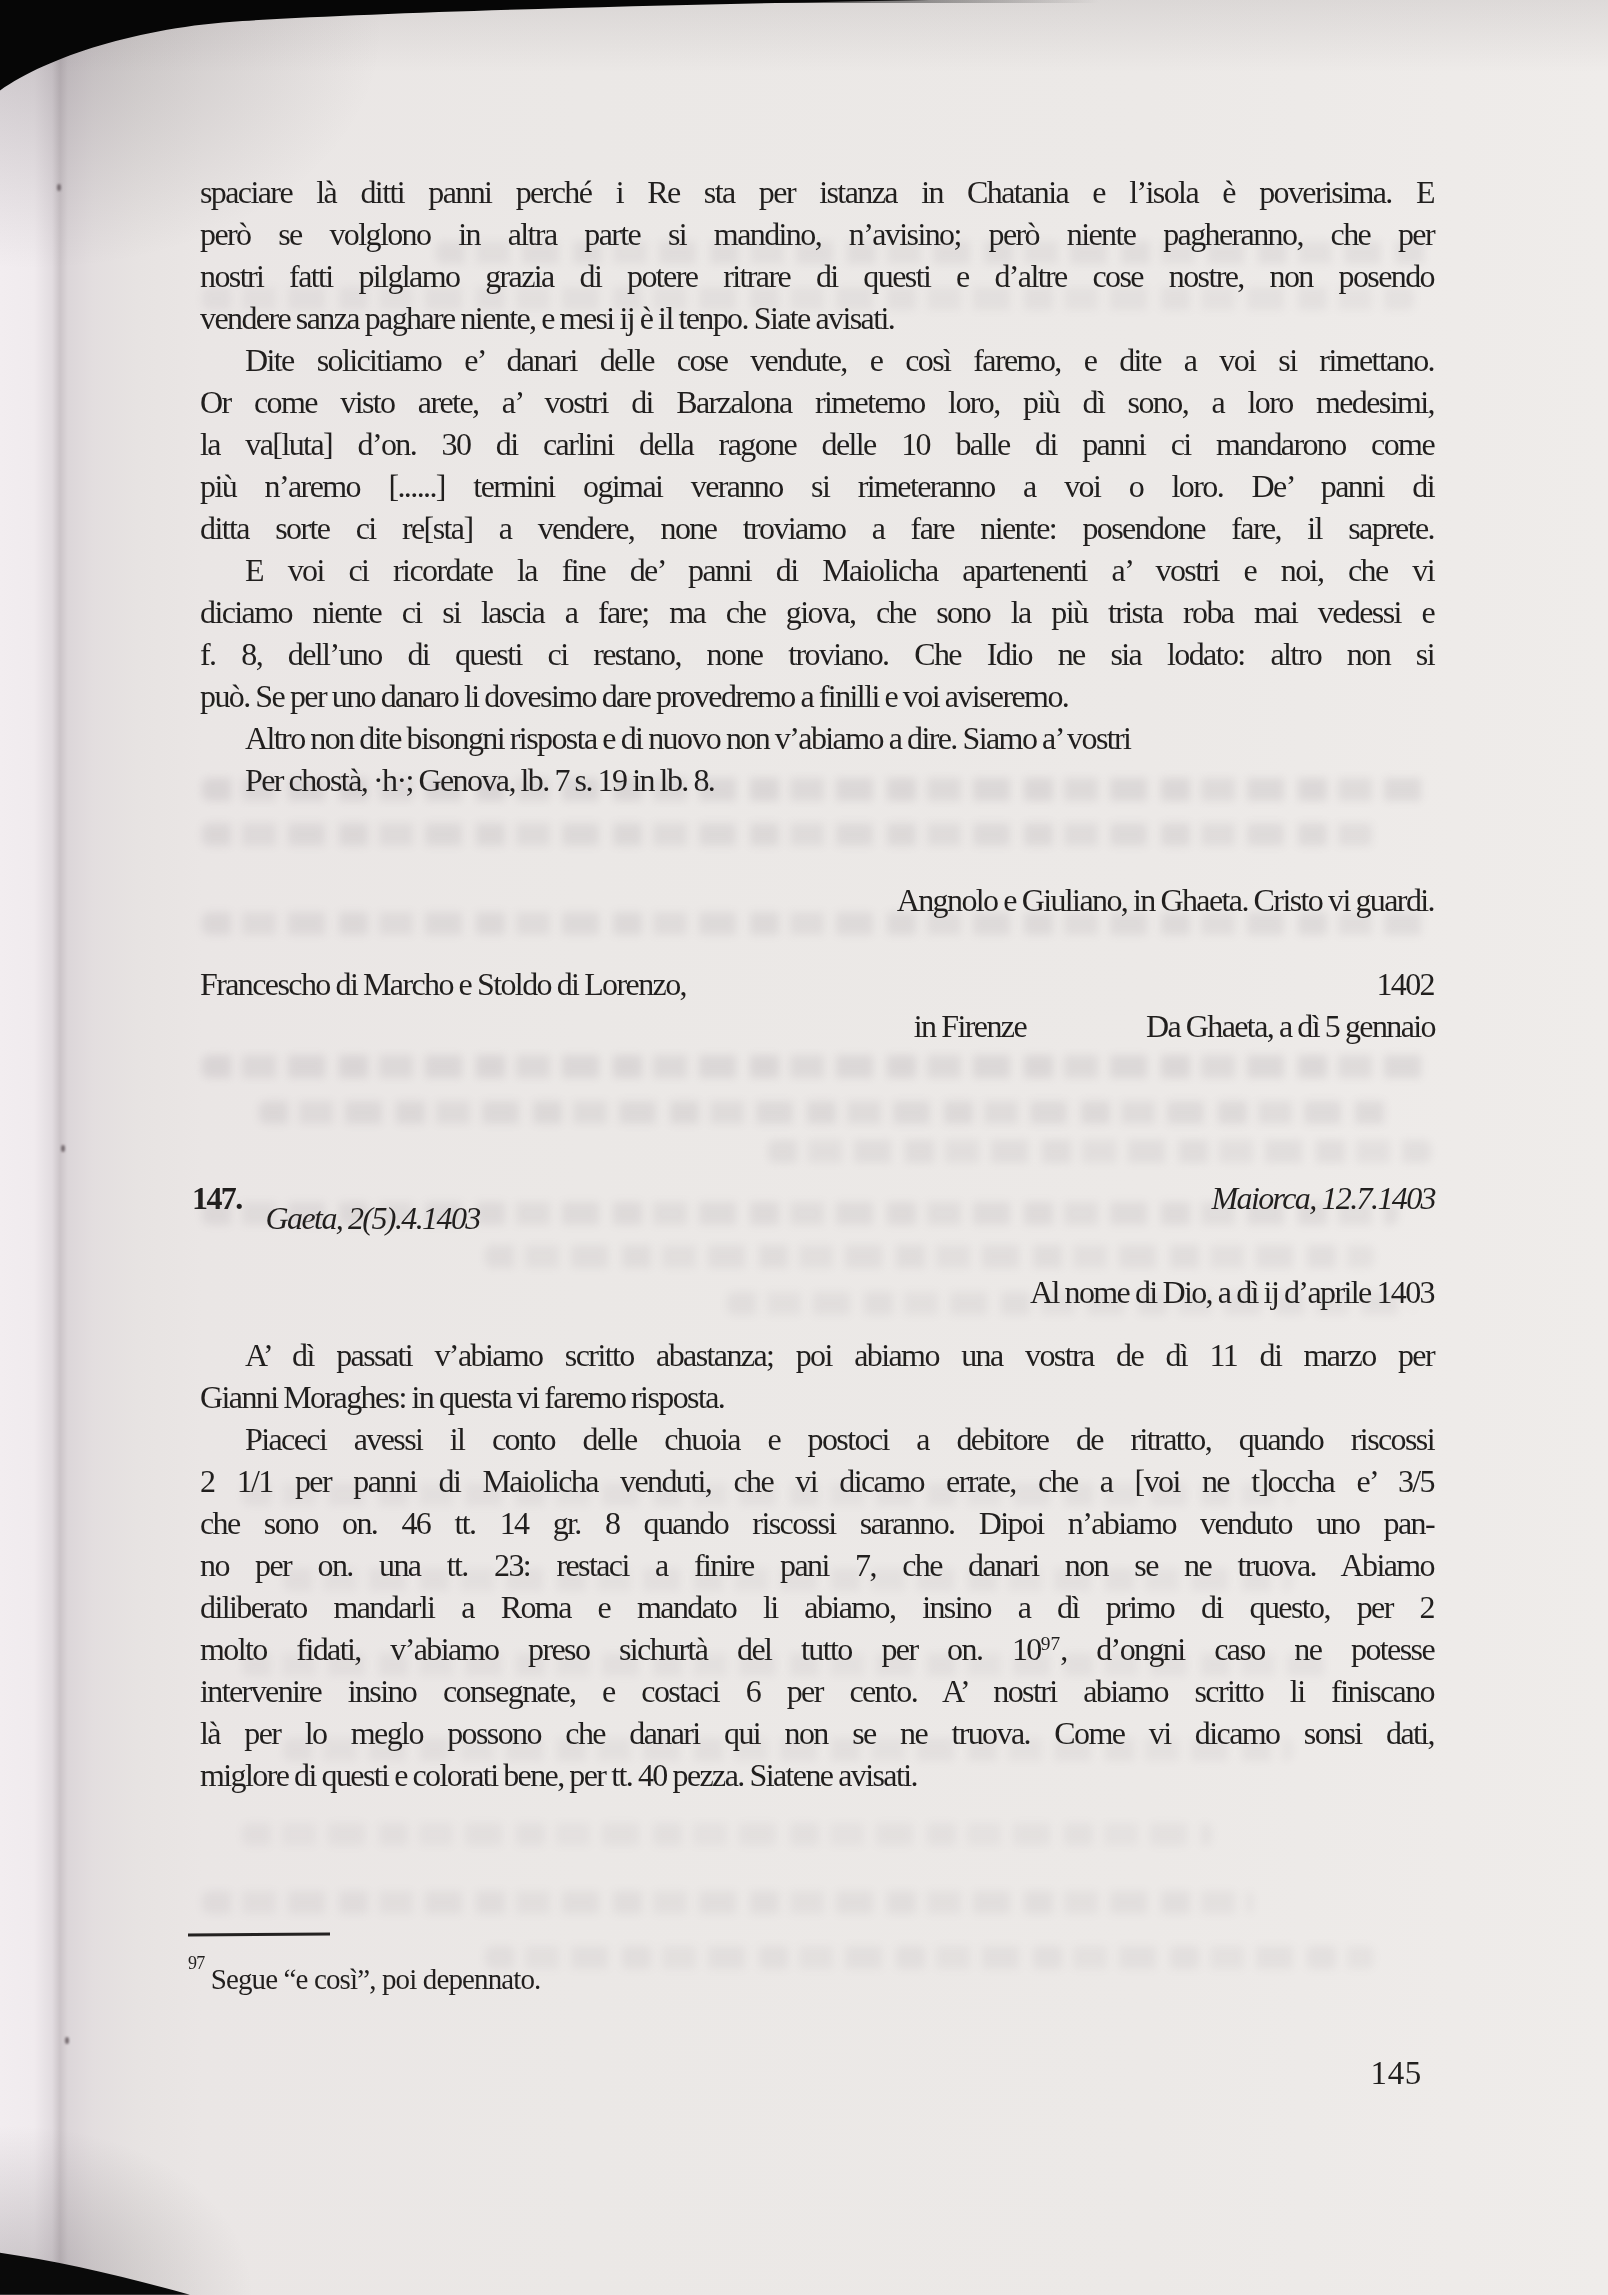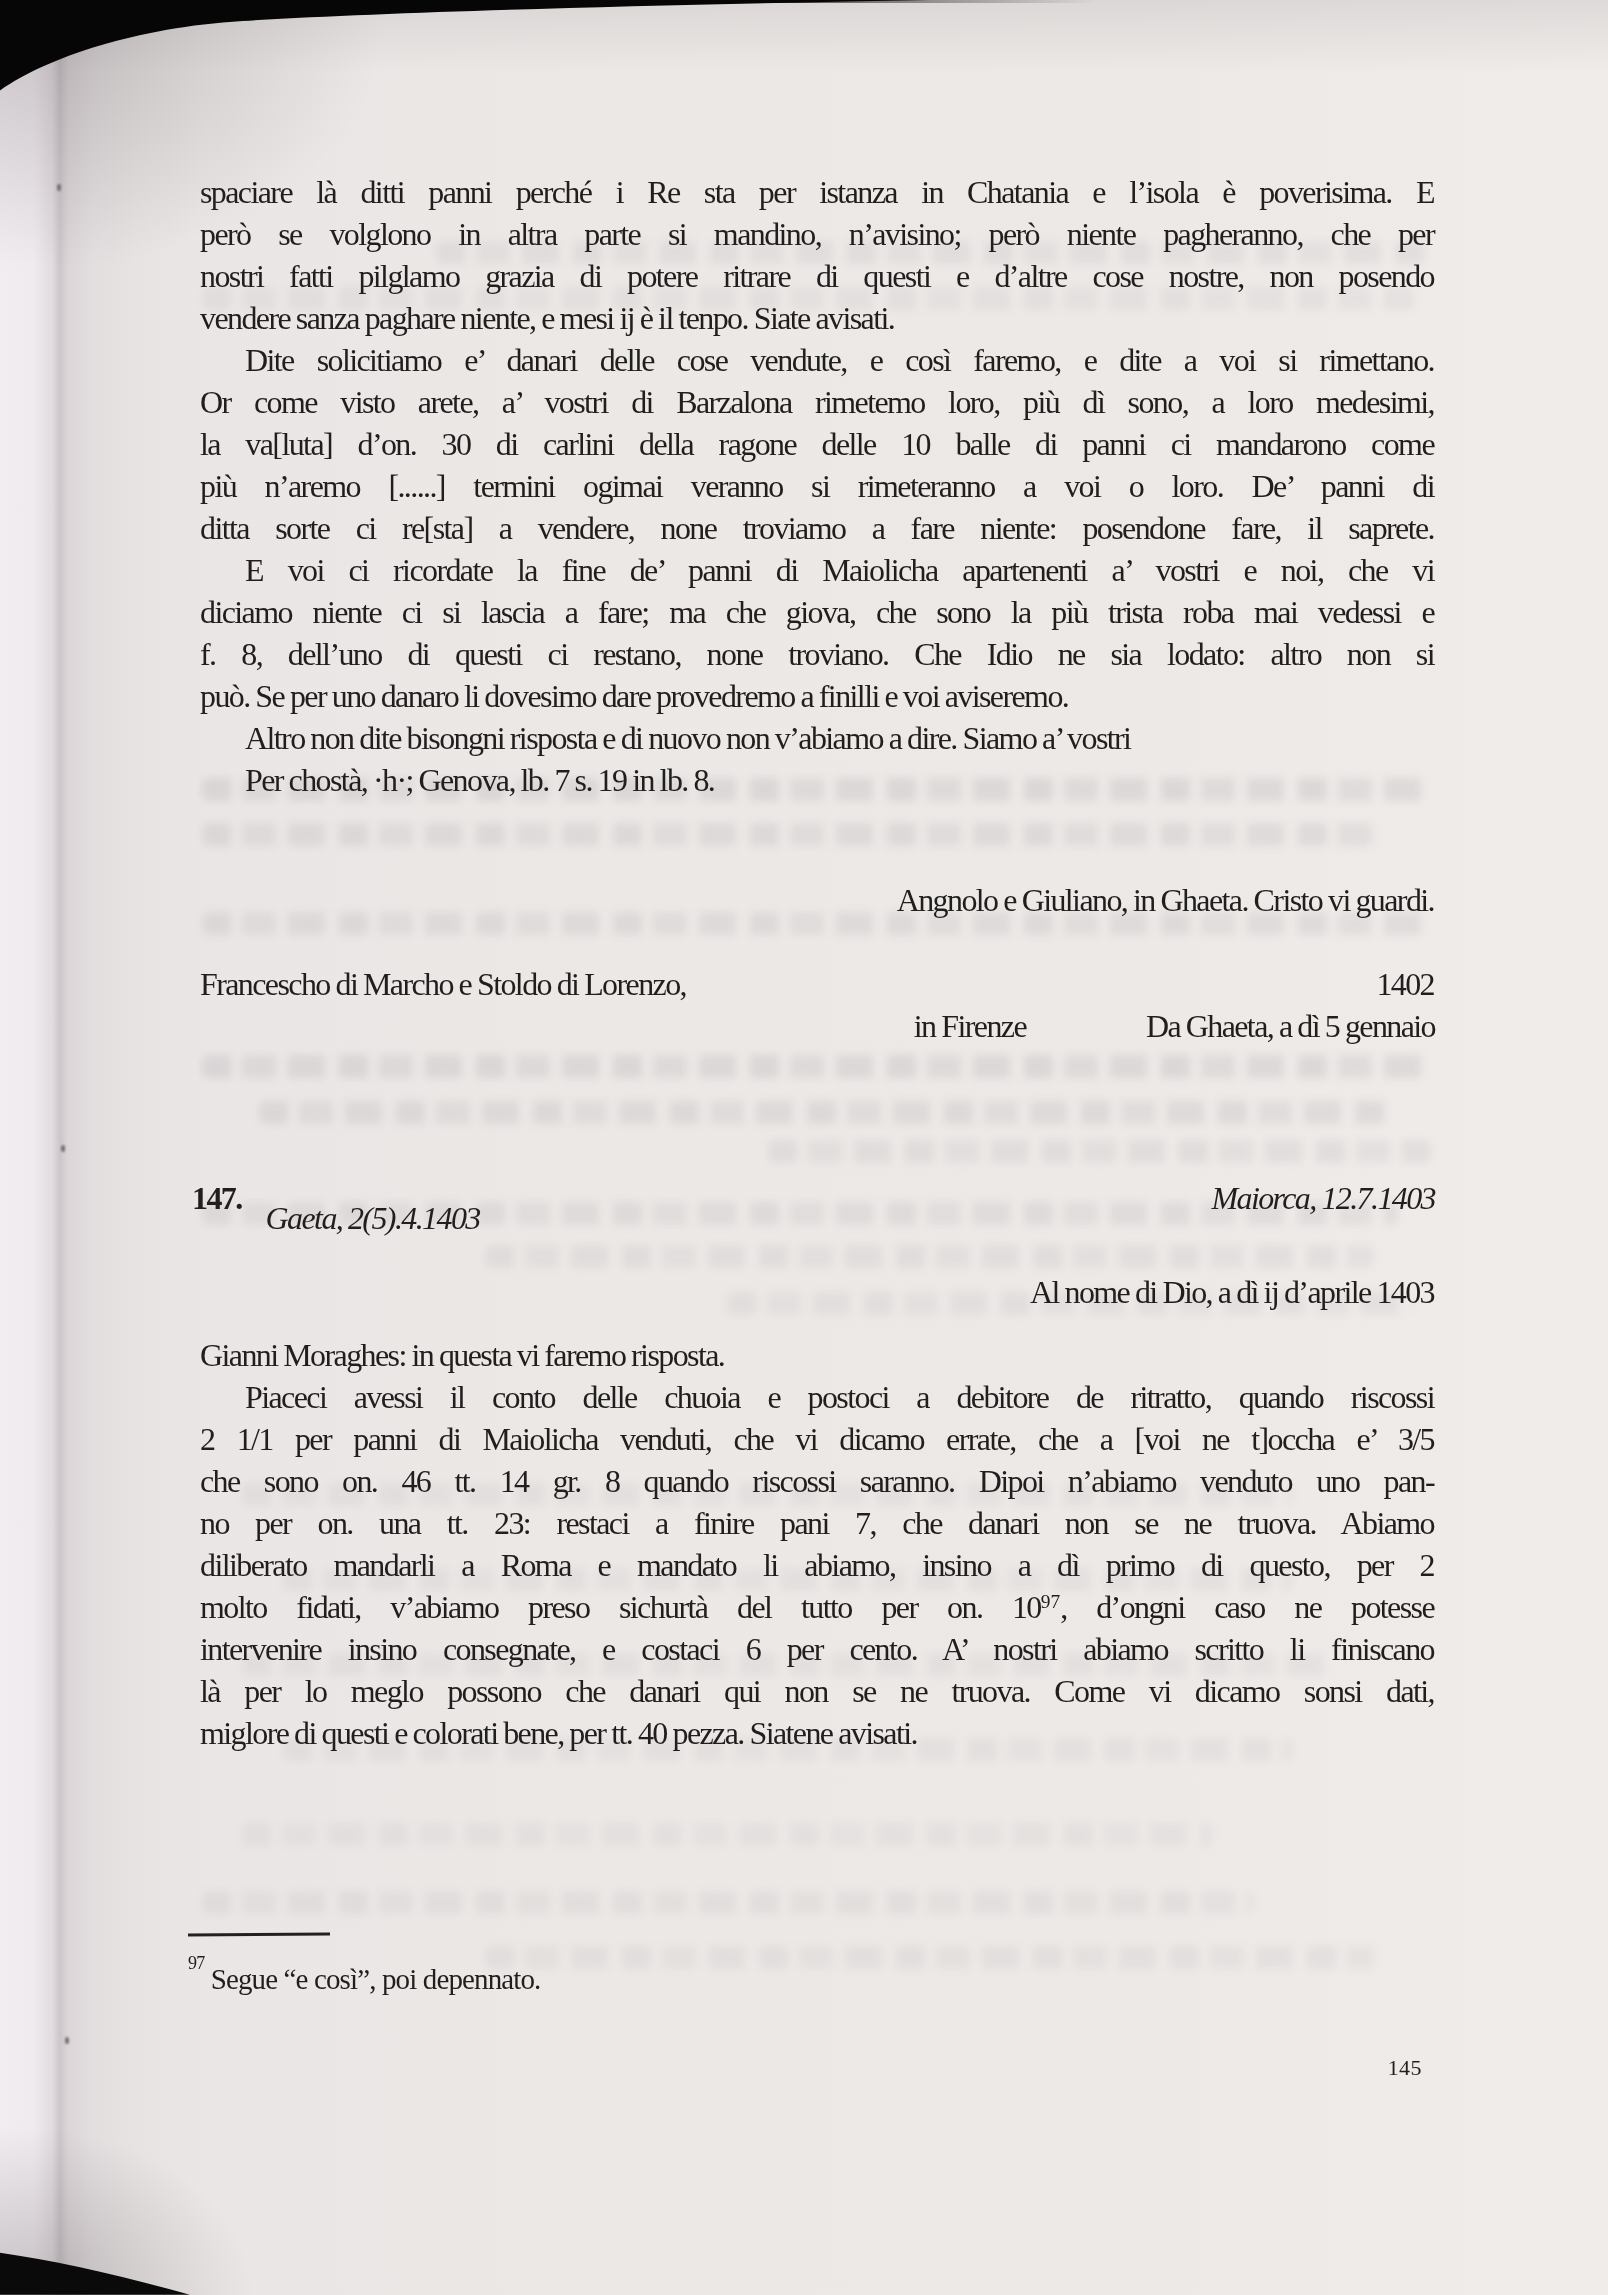--- a/index.html
+++ b/index.html
@@ -22,21 +22,21 @@
   .j{text-align:justify;text-align-last:justify;white-space:normal;}
   .ind{text-indent:45px;}
   .it{font-style:italic;margin-top:20px;}
   .b{font-weight:bold;}
   .right{text-align:right;}
   .center{text-align:right;}
   .fnref{font-size:19.4px;letter-spacing:0;position:relative;top:-0.52em;line-height:0;}
   .fnrule{left:188px;top:1933px;width:142px;height:3.2px;background:#232120;transform:rotate(-0.5deg);}
   .fnline{left:188px;top:1959px;width:1132px;height:40px;line-height:40px;font-size:29px;letter-spacing:-0.03em;}
   .fnline sup{font-size:18px;position:relative;top:-0.5em;line-height:0;}
-  .pagenum{left:1212px;top:2055px;width:210px;text-align:right;font-size:22px;letter-spacing:.02em;}
+  .pagenum{left:1212px;top:2055px;width:210px;text-align:right;font-size:33px;letter-spacing:.02em;}
   .ghost{position:absolute;height:22.6px;filter:blur(4px);border-radius:6.5px;
     background:repeating-linear-gradient(90deg,
       rgba(126,118,128,.34) 0 29px, rgba(126,118,128,0) 29px 40px,
       rgba(126,118,128,.28) 40px 74px, rgba(126,118,128,0) 74px 86px,
       rgba(126,118,128,.32) 86px 123px, rgba(126,118,128,0) 123px 137px);}
   .dot{position:absolute;width:4px;height:6.5px;border-radius:50%;background:#776d72;filter:blur(0.8px);}
   .topline{left:0;top:0;width:1099px;height:3.2px;
     background:linear-gradient(90deg, rgba(6,6,6,.95) 0 58%, rgba(6,6,6,0) 100%);}
   svg.edges{position:absolute;inset:0;pointer-events:none;}
 </style>
@@ -101,20 +101,21 @@
   <span class="ln" style="display:inline-flex;gap:24px;">
     <span class="b">147.</span>
     <span class="it">Gaeta, 2(5).4.1403</span>
   </span>
   <span class="ln it">Maiorca, 12.7.1403</span>
 </div>
 
 <div class="abs col ln center" style="top:1271px;">Al nome di Dio, a dì ij d’aprile 1403</div>
 
 <div class="abs col" style="top:1334px;">
+  <div class="ln j ind">A’ dì passati v’abiamo scritto abastanza; poi abiamo una vostra de dì 11 di marzo per</div>
   <div class="ln">Gianni Moraghes: in questa vi faremo risposta.</div>
   <div class="ln j ind">Piaceci avessi il conto delle chuoia e postoci a debitore de ritratto, quando riscossi</div>
   <div class="ln j">2 1/1 per panni di Maiolicha venduti, che vi dicamo errate, che a [voi ne t]occha e’ 3/5</div>
   <div class="ln j">che sono on. 46 tt. 14 gr. 8 quando riscossi saranno. Dipoi n’abiamo venduto uno pan-</div>
   <div class="ln j">no per on. una tt. 23: restaci a finire pani 7, che danari non se ne truova. Abiamo</div>
   <div class="ln j">diliberato mandarli a Roma e mandato li abiamo, insino a dì primo di questo, per 2</div>
   <div class="ln j">
     <span>molto fidati, v’abiamo preso sichurtà del tutto per on. 10</span><span class="fnref">97</span><span>, d’ongni caso ne potesse</span>
   </div>
   <div class="ln j">intervenire insino consegnate, e costaci 6 per cento. A’ nostri abiamo scritto li finiscano</div>

